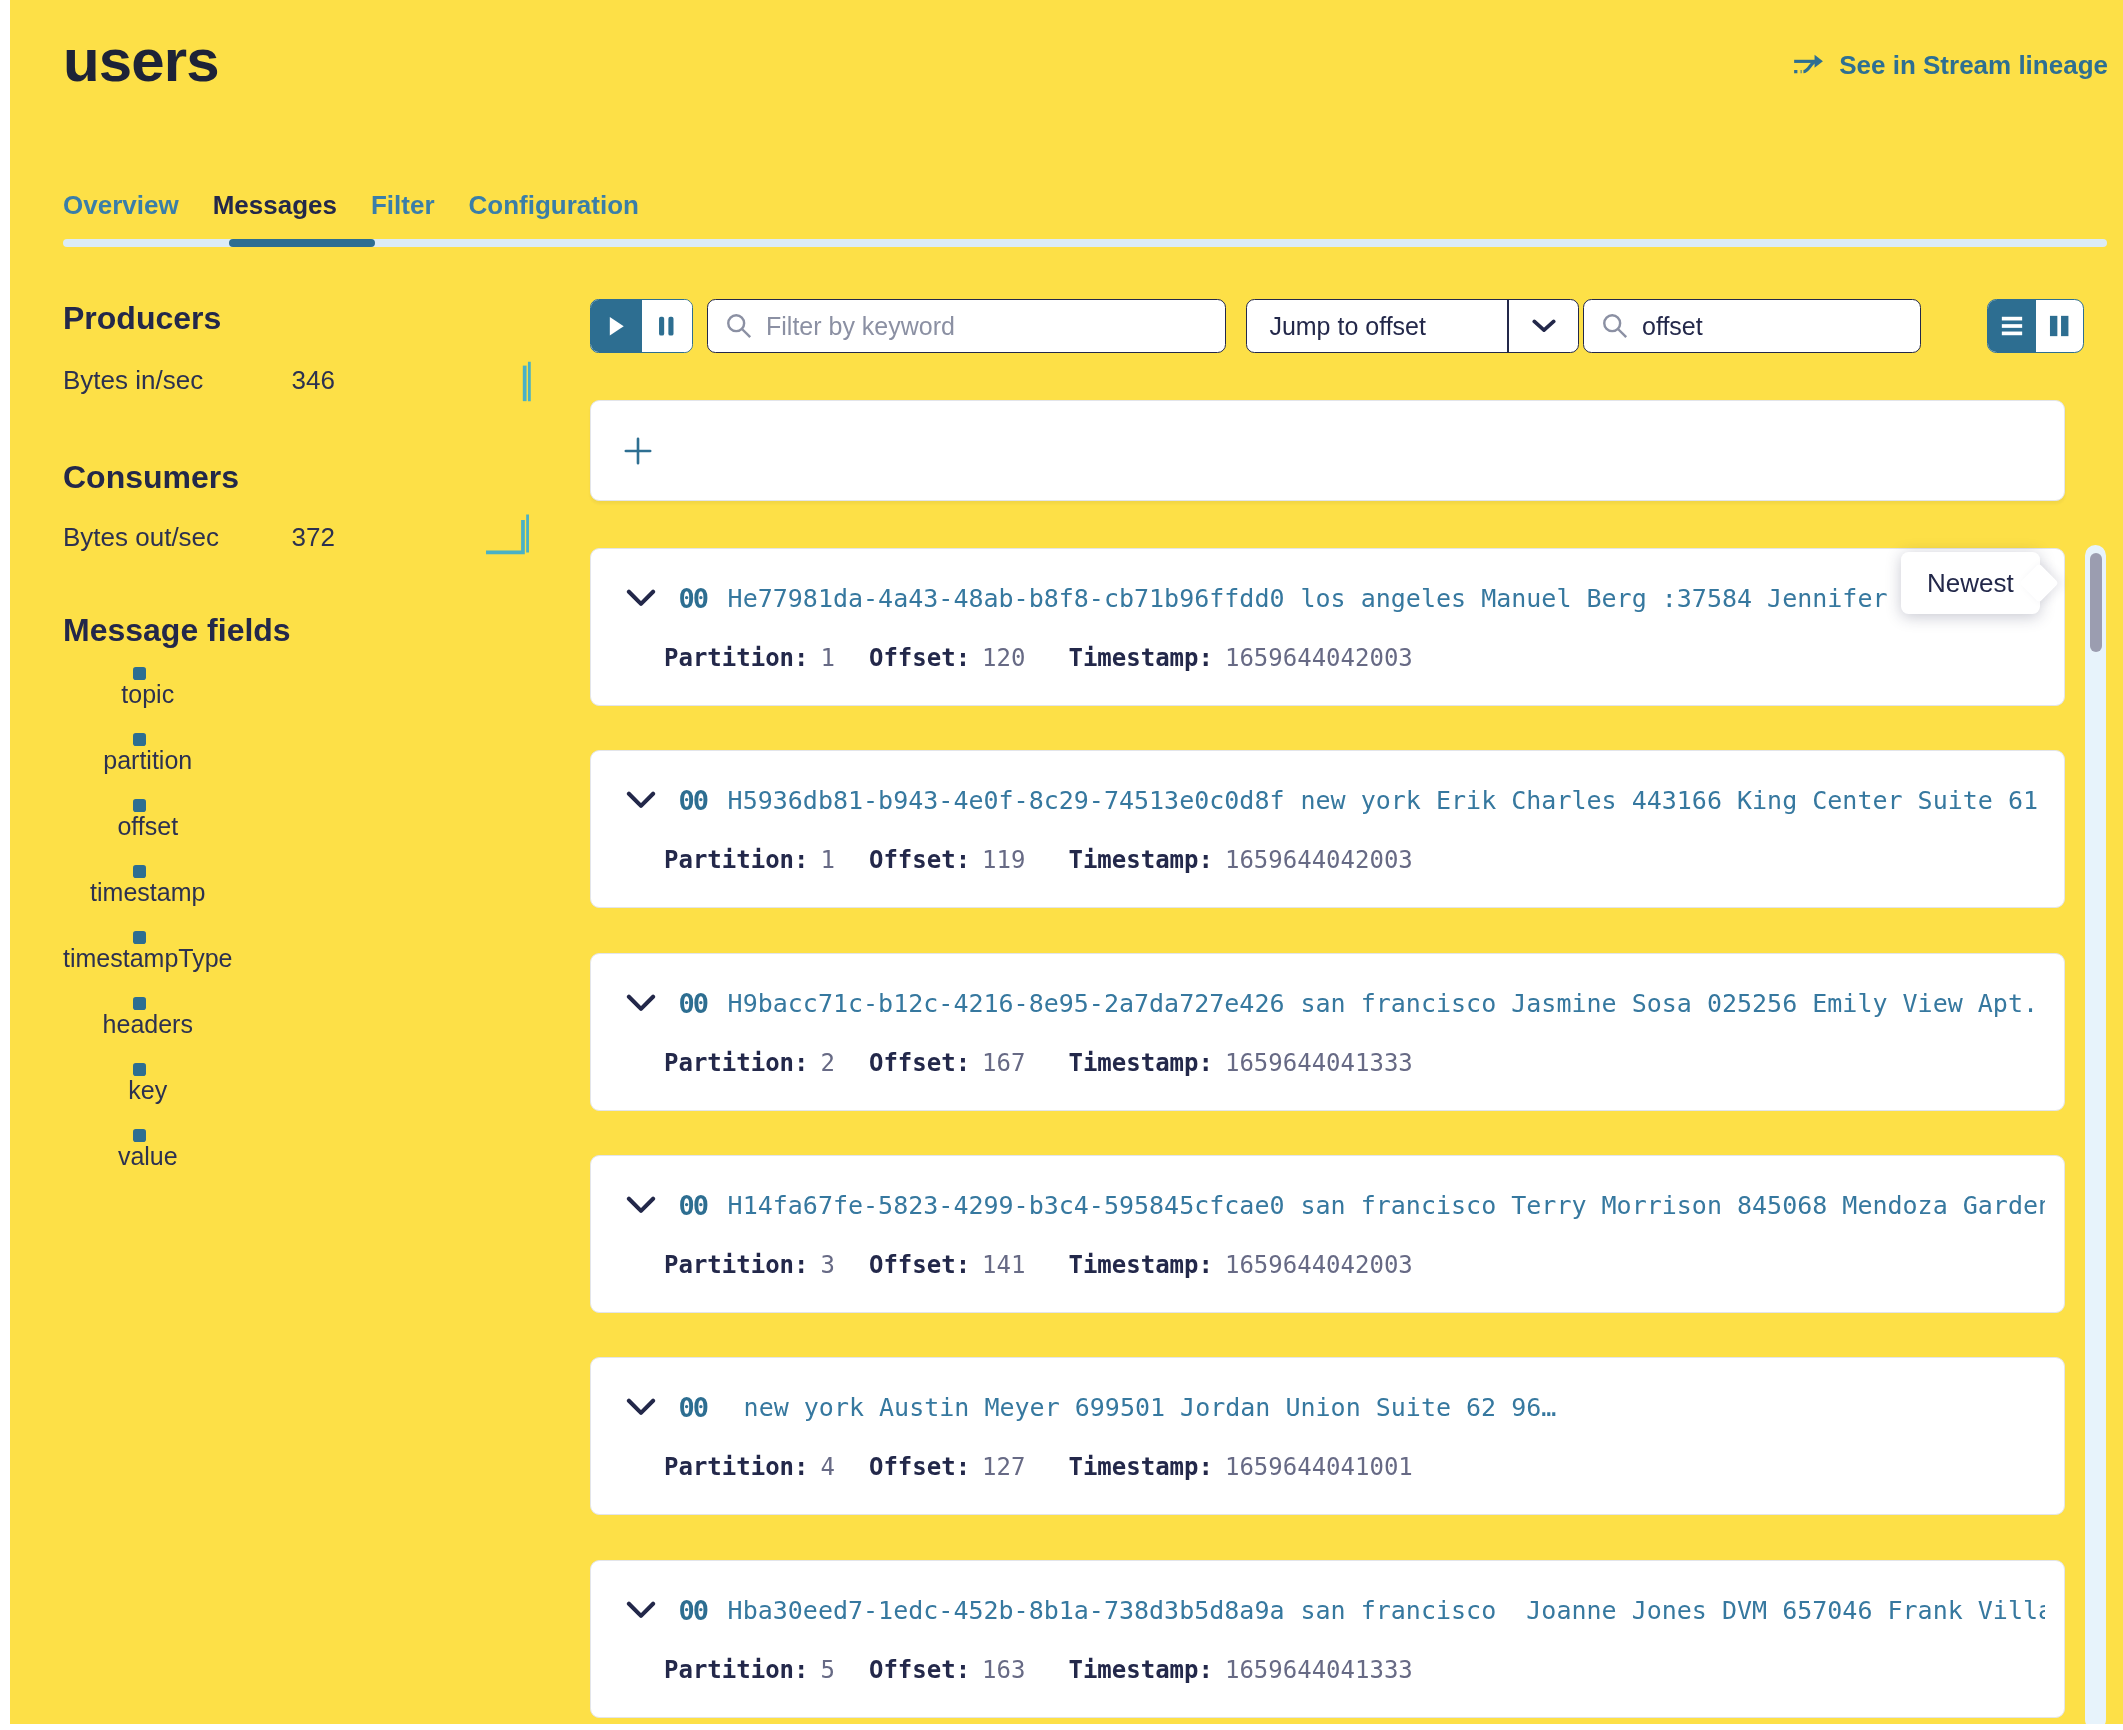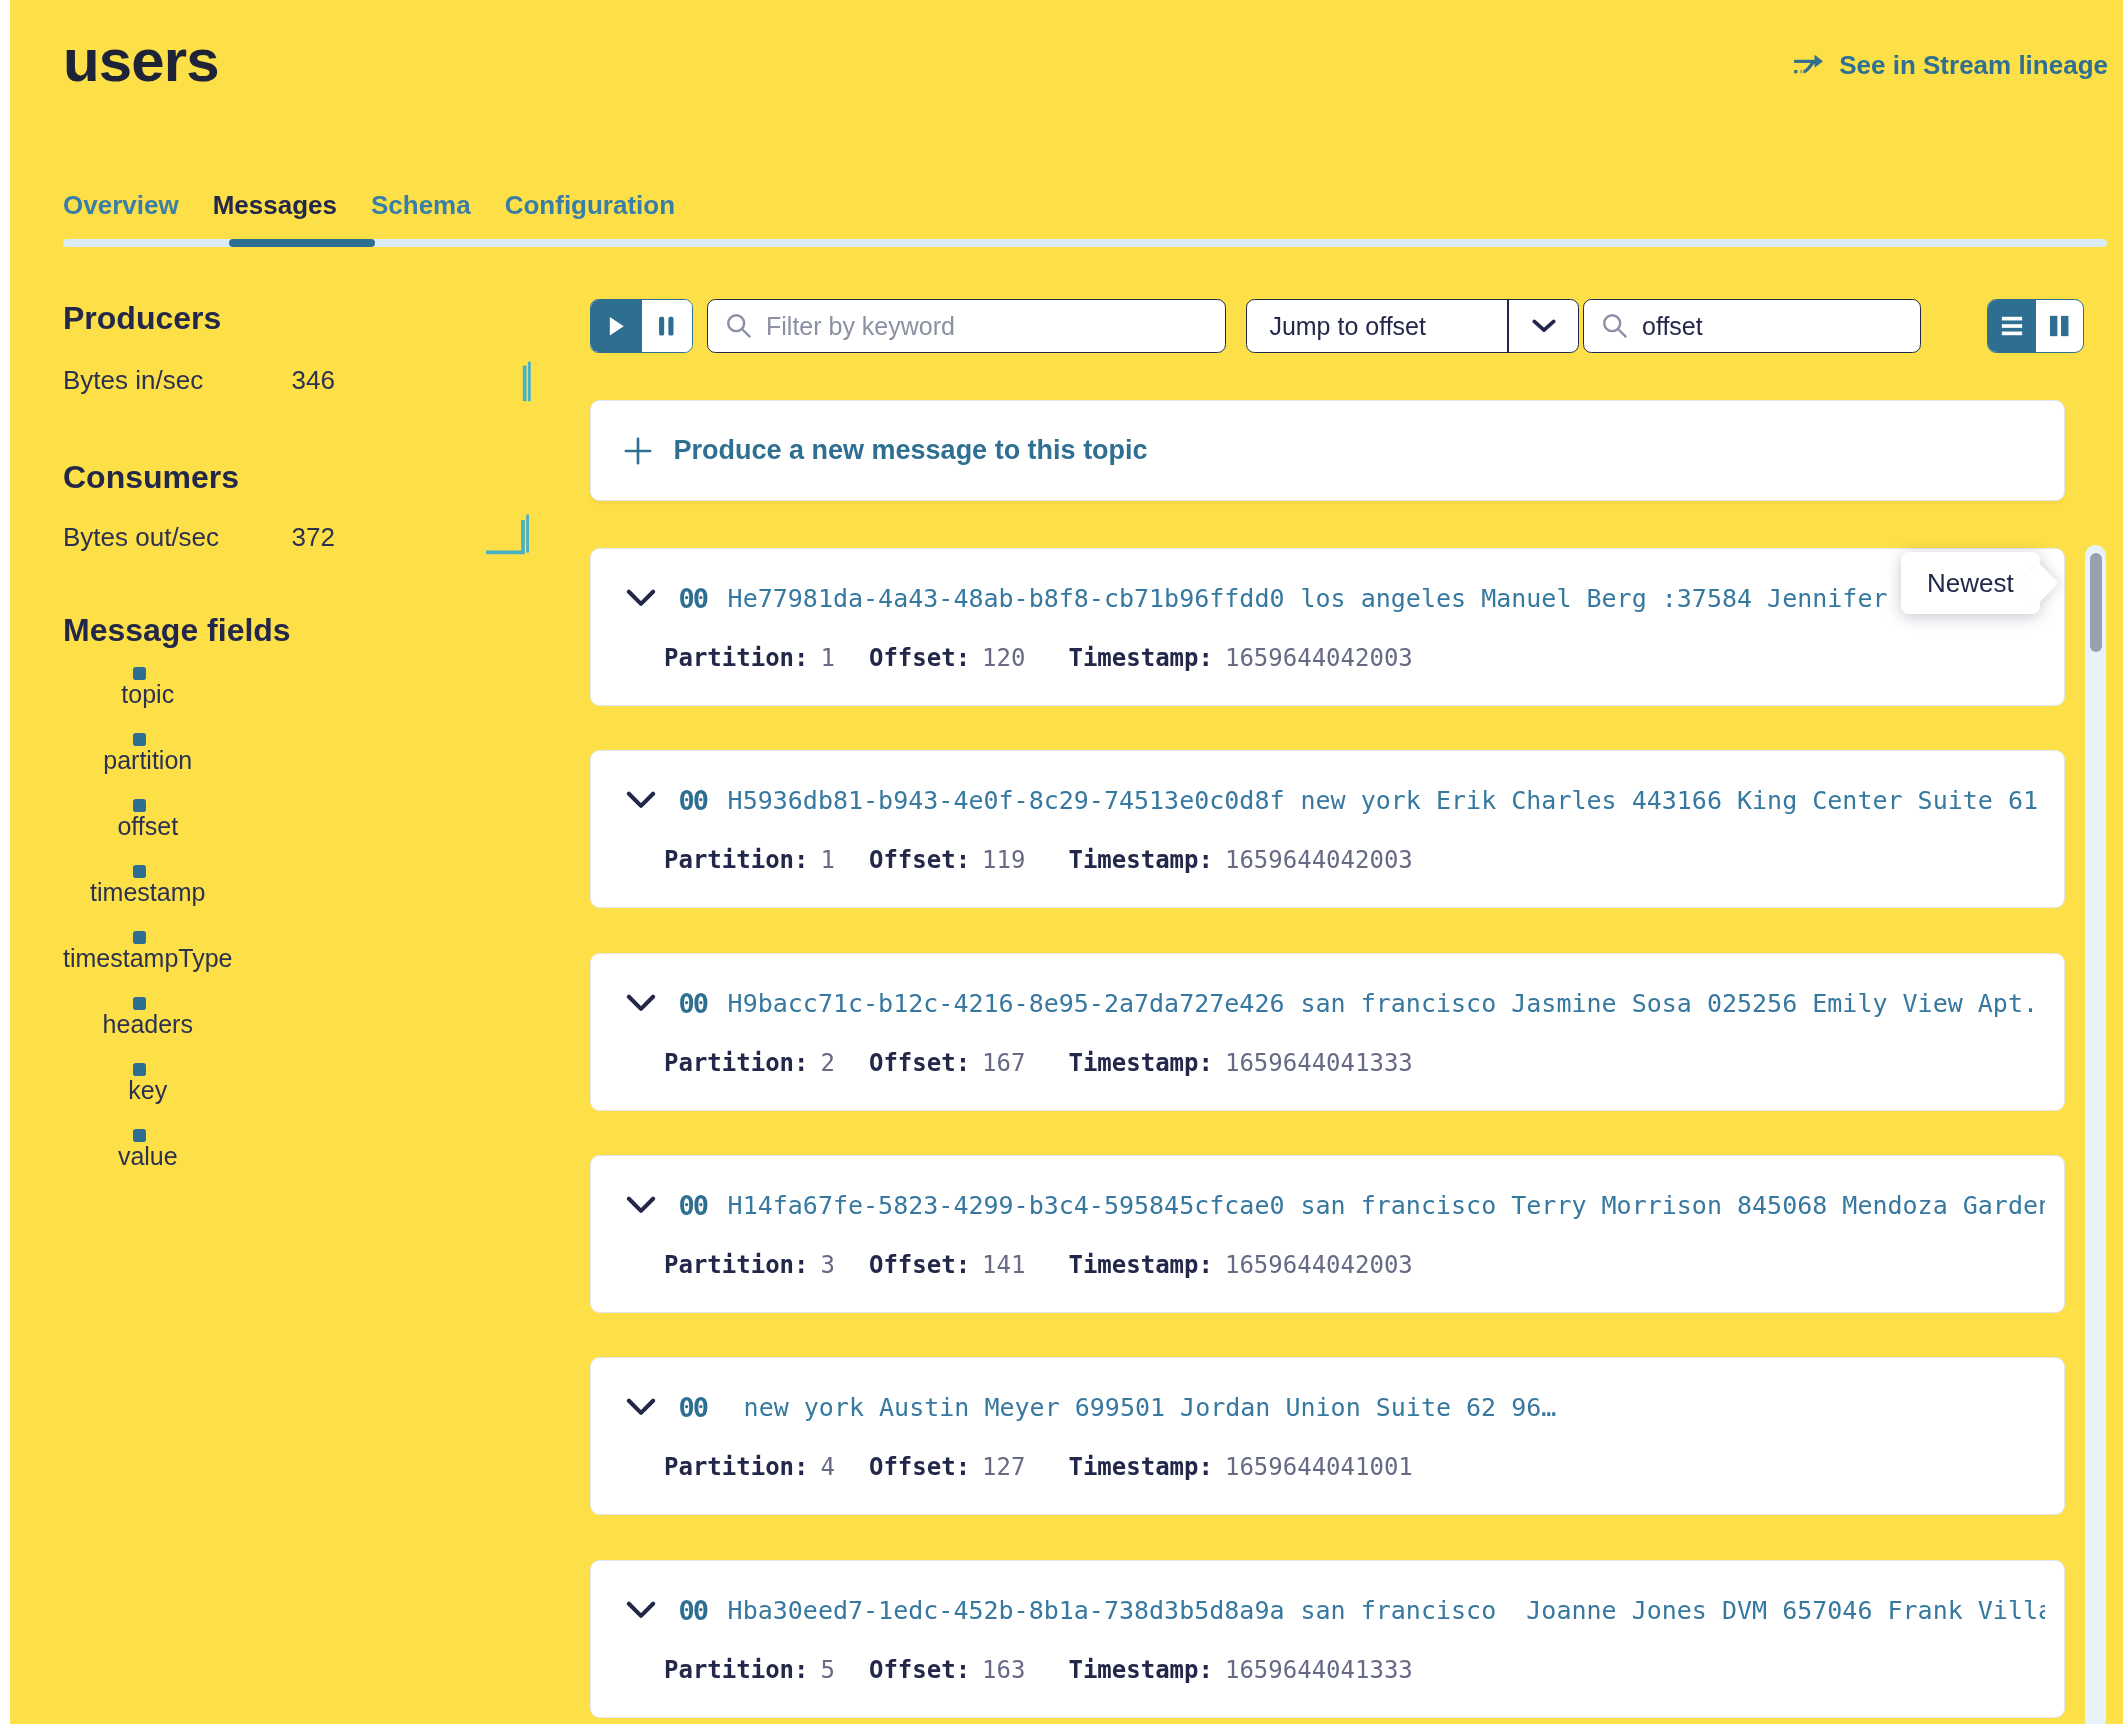--- a/index.html
+++ b/index.html
@@ -88,21 +88,21 @@
         <path d="M12 20 C18 20 20 9 26 9" stroke="#2e6f92" stroke-width="3.4" fill="none"></path>
         <path d="M24 2 L33 9 L24 16 Z" fill="#2e6f92"></path>
       </svg>
     </span>
     <span>See in Stream lineage</span>
   </div>
 
   <nav class="tabs">
     <span class="tab">Overview</span>
     <span class="tab active">Messages</span>
-    <span class="tab">Schema</span>
+    <span class="tab">Filter</span>
     <span class="tab">Configuration</span>
   </nav>
   <div class="tabs-underline"></div>
   <div class="tabs-underline-active"></div>
 
   <h2 class="side-h" style="top:300px">Producers</h2>
   <div class="metric-row" style="top:365px">
     <span>Bytes in/sec</span>
     <span>346</span>
   </div>
@@ -210,21 +210,20 @@
         <rect x="2" y="2" width="8" height="22" fill="#2d6e91"></rect>
         <rect x="14" y="2" width="8" height="22" fill="#2d6e91"></rect>
       </svg>
     </div>
   </div>
 
   <div class="produce-card">
     <svg width="30" height="30" viewBox="0 0 32 32">
       <path d="M16 3 V29 M3 16 H29" stroke="#2e6f92" stroke-width="2.8" stroke-linecap="round"></path>
     </svg>
-    <span class="produce-label">Produce a new message to this topic</span>
   </div>
 
   <div class="msg-card" style="top:548px">
     <div class="msg-line1">
       <svg class="msg-chevron" width="30" height="18.6" viewBox="0 0 32 20">
         <path d="M3 3 L16 16 L29 3" stroke="#23284a" stroke-width="4.4" fill="none" stroke-linecap="round" stroke-linejoin="round"></path>
       </svg>
       <span class="key-icon">00</span>
       <span class="msg-key">He77981da-4a43-48ab-b8f8-cb71b96ffdd0</span>
       <span class="msg-value">los angeles Manuel Berg :37584 Jennifer Trail S</span>

